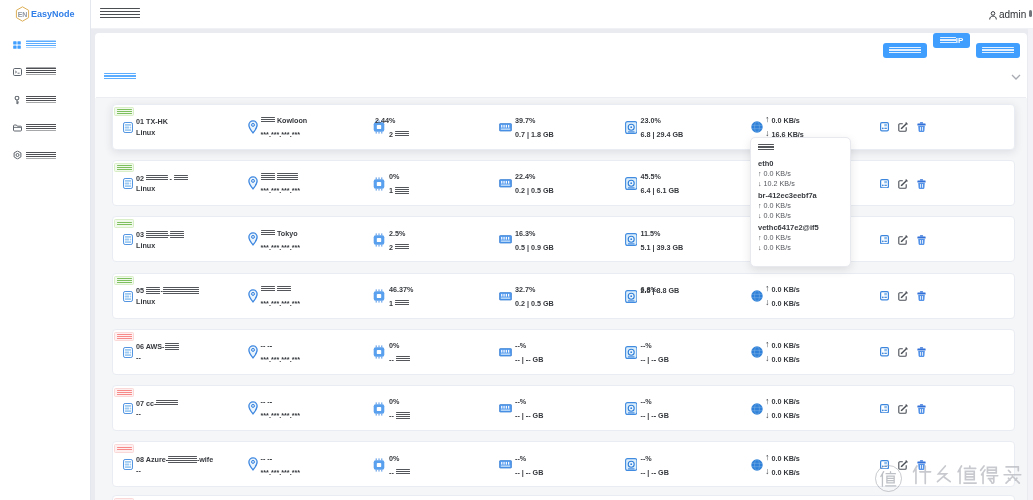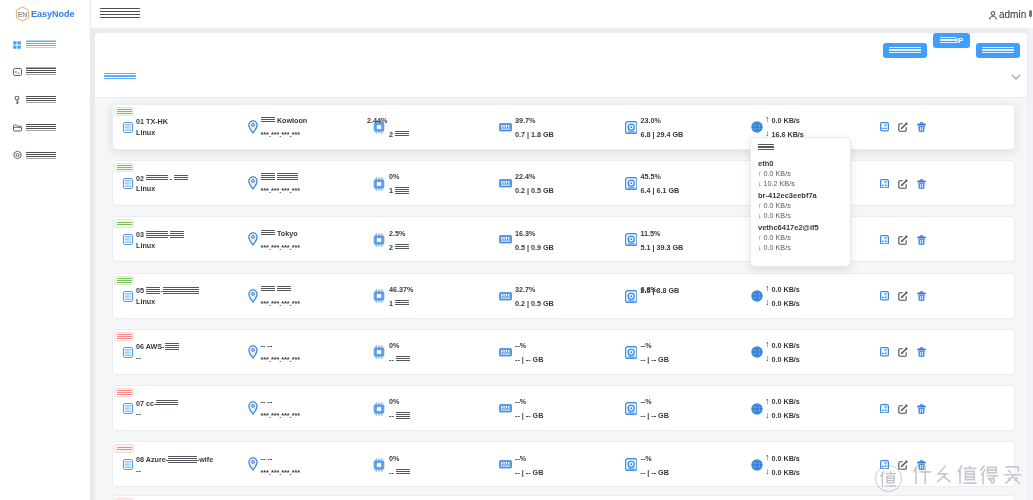--- a/index.html
+++ b/index.html
@@ -114,21 +114,21 @@
         <line x1="6" y1="0.4" x2="6" y2="2.4"></line>
         <line x1="8.8" y1="0.4" x2="8.8" y2="2.4"></line>
         <line x1="3.2" y1="11.6" x2="3.2" y2="13.6"></line>
         <line x1="6" y1="11.6" x2="6" y2="13.6"></line>
         <line x1="8.8" y1="11.6" x2="8.8" y2="13.6"></line>
       </g>
       <rect x="0.7" y="2.2" width="10.6" height="9.6" rx="2" fill="#59a0ee"></rect>
       <rect x="3.8" y="4.9" width="4.4" height="4.2" rx="0.9" fill="#fff"></rect>
     </svg>
   </div>
-<div class="l1" style="left:367px;top:115.7px">2.44%</div>
+<div class="l1" style="left:375px;top:115.7px">2.44%</div>
 <div class="l2" style="left:389px;top:129.7px">2 <span class="cj" style="width:14.4px;height:6.6px;vertical-align:-0.7px;background:repeating-linear-gradient(to bottom,currentColor 0,currentColor 1.08px,transparent 1.08px,transparent 2.16px)"></span></div>
 <div class="icw" style="left:498.5px;top:122.5px">
     <svg width="13" height="9" viewBox="0 0 13 9" style="">
       <rect x="0.4" y="0.5" width="12.2" height="7.6" rx="1.1" fill="#4f97ec" stroke="#2f77cf" stroke-width="0.6"></rect>
       <g fill="#fff" opacity="0.95">
         <rect x="2.1" y="1.9" width="1.3" height="2.7"></rect>
         <rect x="4.4" y="1.9" width="1.3" height="2.7"></rect>
         <rect x="6.7" y="1.9" width="1.3" height="2.7"></rect>
         <rect x="9" y="1.9" width="1.3" height="2.7"></rect>
       </g>

